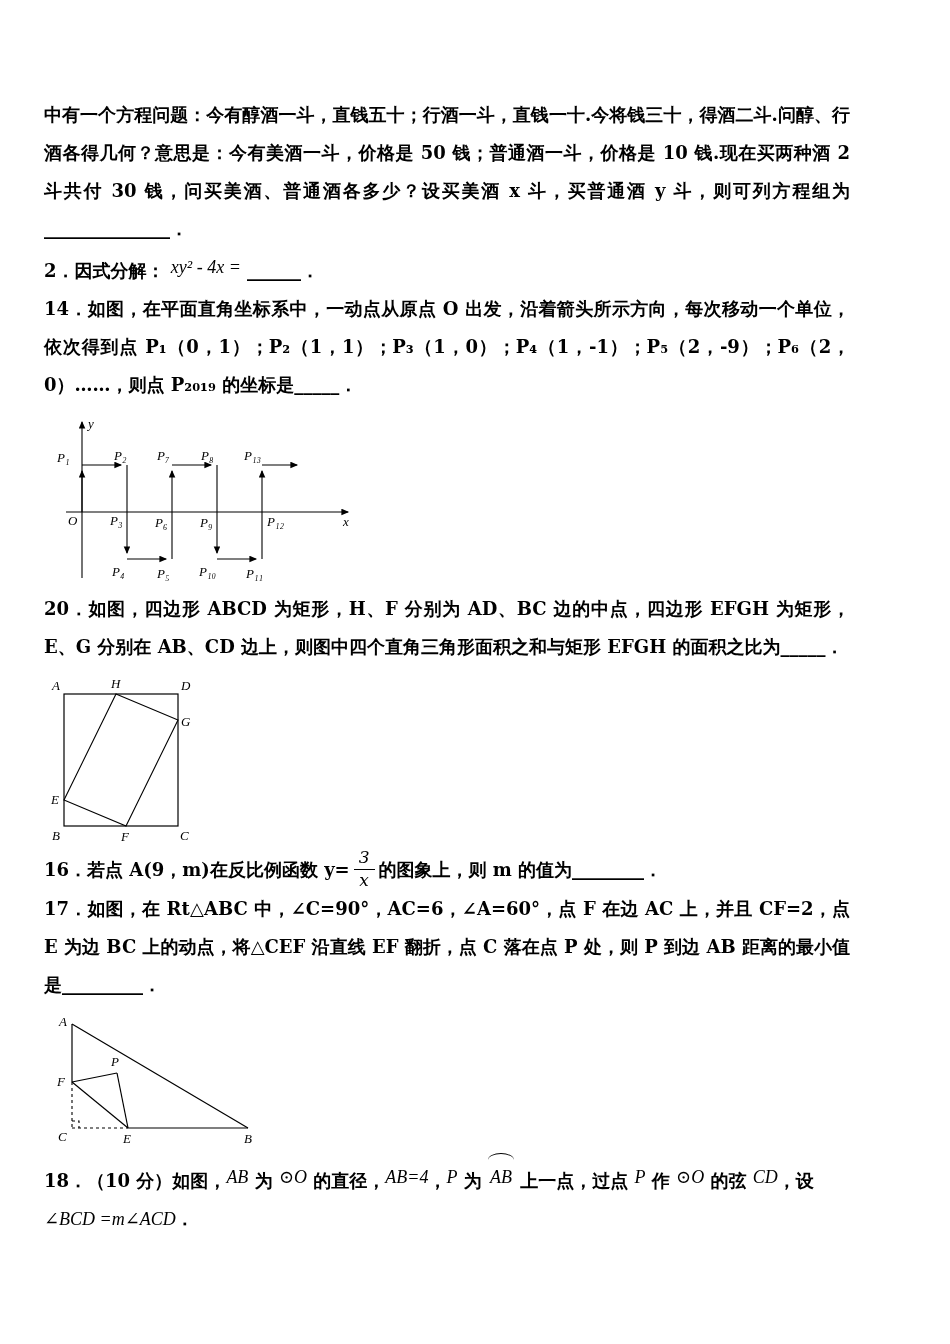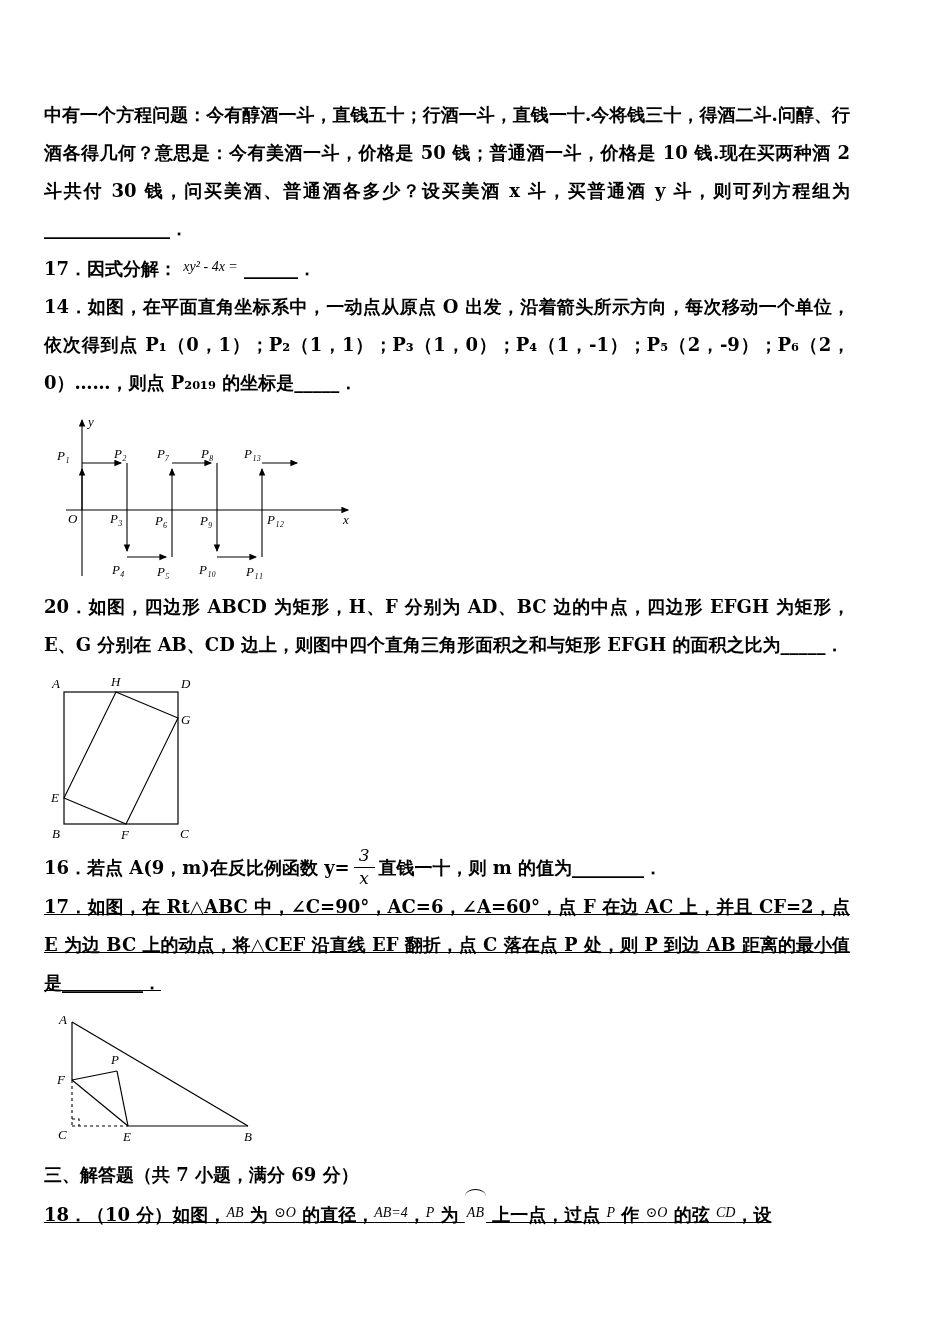--- a/index.html
+++ b/index.html
@@ -16,26 +16,26 @@
     padding: 96px 44px 20px 44px;
   }
   p.body {
     font-size: 18px;
     font-weight: bold;
     line-height: 38px;
     text-align: justify;
     margin: 0;
   }
   .mt  { margin-top: 16px; }
-  .mts { margin-top: 10px; text-decoration: underline; }
+  .mts { margin-top: 10px; }
   .math {
     font-style: italic;
     font-weight: normal;
     font-family: "Liberation Serif", "DejaVu Serif", serif;
-    font-size: 14px;
+    font-size: 18px;
   }
   .raised { vertical-align: 4px; }
   .q13line { line-height: 44px; }
   .q16line { line-height: 56px; }
   .q18line { line-height: 48px; }
   .frac {
     display: inline-block;
     vertical-align: -10px;
     text-align: center;
     font-style: italic;
@@ -65,21 +65,21 @@
   .eqline { margin-top: 16px; }
 </style>
 </head>
 <body>
 
 <div class="page">
 
   <p class="body">中有一个方程问题：今有醇酒一斗，直钱五十；行酒一斗，直钱一十.今将钱三十，得酒二斗.问醇、行酒各得几何？意思是：今有美酒一斗，价格是 50 钱；普通酒一斗，价格是 10 钱.现在买两种酒 2 斗共付 30 钱，问买美酒、普通酒各多少？设买美酒 x 斗，买普通酒 y 斗，则可列方程组为______________．</p>
 
   <p class="body mt q13line">
-    <span>17．因式分解：</span>
+    <span>2．因式分解：</span>
     <span class="math raised">xy² - 4x =</span>
     <span>______．</span>
   </p>
 
   <p class="body mt">14．如图，在平面直角坐标系中，一动点从原点 O 出发，沿着箭头所示方向，每次移动一个单位，依次得到点 P₁（0，1）；P₂（1，1）；P₃（1，0）；P₄（1，-1）；P₅（2，-9）；P₆（2，0）……，则点 P₂₀₁₉ 的坐标是_____．</p>
 
   <div class="figure">
     <svg width="310" height="172" viewBox="0 0 310 172">
       <defs>
         <marker id="arr" markerWidth="8" markerHeight="8" refX="6" refY="3" orient="auto">
@@ -140,21 +140,21 @@
         <text x="131" y="52">G</text>
         <text x="1" y="130">E</text>
         <text x="2" y="166">B</text>
         <text x="71" y="167">F</text>
         <text x="130" y="166">C</text>
       </g>
     </svg>
   </div>
 
   <p class="body mt q16line">
-    <span>16．若点 A(9，m)在反比例函数 y=</span><span class="frac"><span class="num">3</span><span class="den">x</span></span><span>直钱一十，则 m 的值为________．</span>
+    <span>16．若点 A(9，m)在反比例函数 y=</span><span class="frac"><span class="num">3</span><span class="den">x</span></span><span>的图象上，则 m 的值为________．</span>
   </p>
 
   <p class="body mts">17．如图，在 Rt△ABC 中，∠C=90°，AC=6，∠A=60°，点 F 在边 AC 上，并且 CF=2，点 E 为边 BC 上的动点，将△CEF 沿直线 EF 翻折，点 C 落在点 P 处，则 P 到边 AB 距离的最小值是_________．</p>
 
   <div class="figure">
     <svg width="215" height="140" viewBox="0 0 215 140">
       <g stroke="#000" stroke-width="1.2" fill="none">
         <line x1="22" y1="12" x2="198" y2="116"></line>
         <line x1="22" y1="12" x2="22" y2="70"></line>
         <line x1="78" y1="116" x2="198" y2="116"></line>
@@ -171,20 +171,22 @@
         <text x="9" y="14">A</text>
         <text x="7" y="74">F</text>
         <text x="61" y="54">P</text>
         <text x="8" y="129">C</text>
         <text x="73" y="131">E</text>
         <text x="194" y="131">B</text>
       </g>
     </svg>
   </div>
 
-  <p class="body mt">三、解答题（共 7 小题，满分 69 分）</p>
 
   <p class="body mts q18line">
     <span>18．（10 分）如图，</span><span class="math raised">AB</span><span> 为 </span><span class="math raised">⊙O</span><span> 的直径，</span><span class="math raised">AB=4</span><span>，</span><span class="math raised">P</span><span> 为 </span><span class="math raised overarc">AB</span><span> 上一点，过点 </span><span class="math raised">P</span><span> 作 </span><span class="math raised">⊙O</span><span> 的弦 </span><span class="math raised">CD</span><span>，设</span>
   </p>
 
+  <p class="body eqline">
+    <span class="math">∠BCD =m∠ACD</span><span>．</span>
+  </p>
 
 </div>
 
 </body></html>

